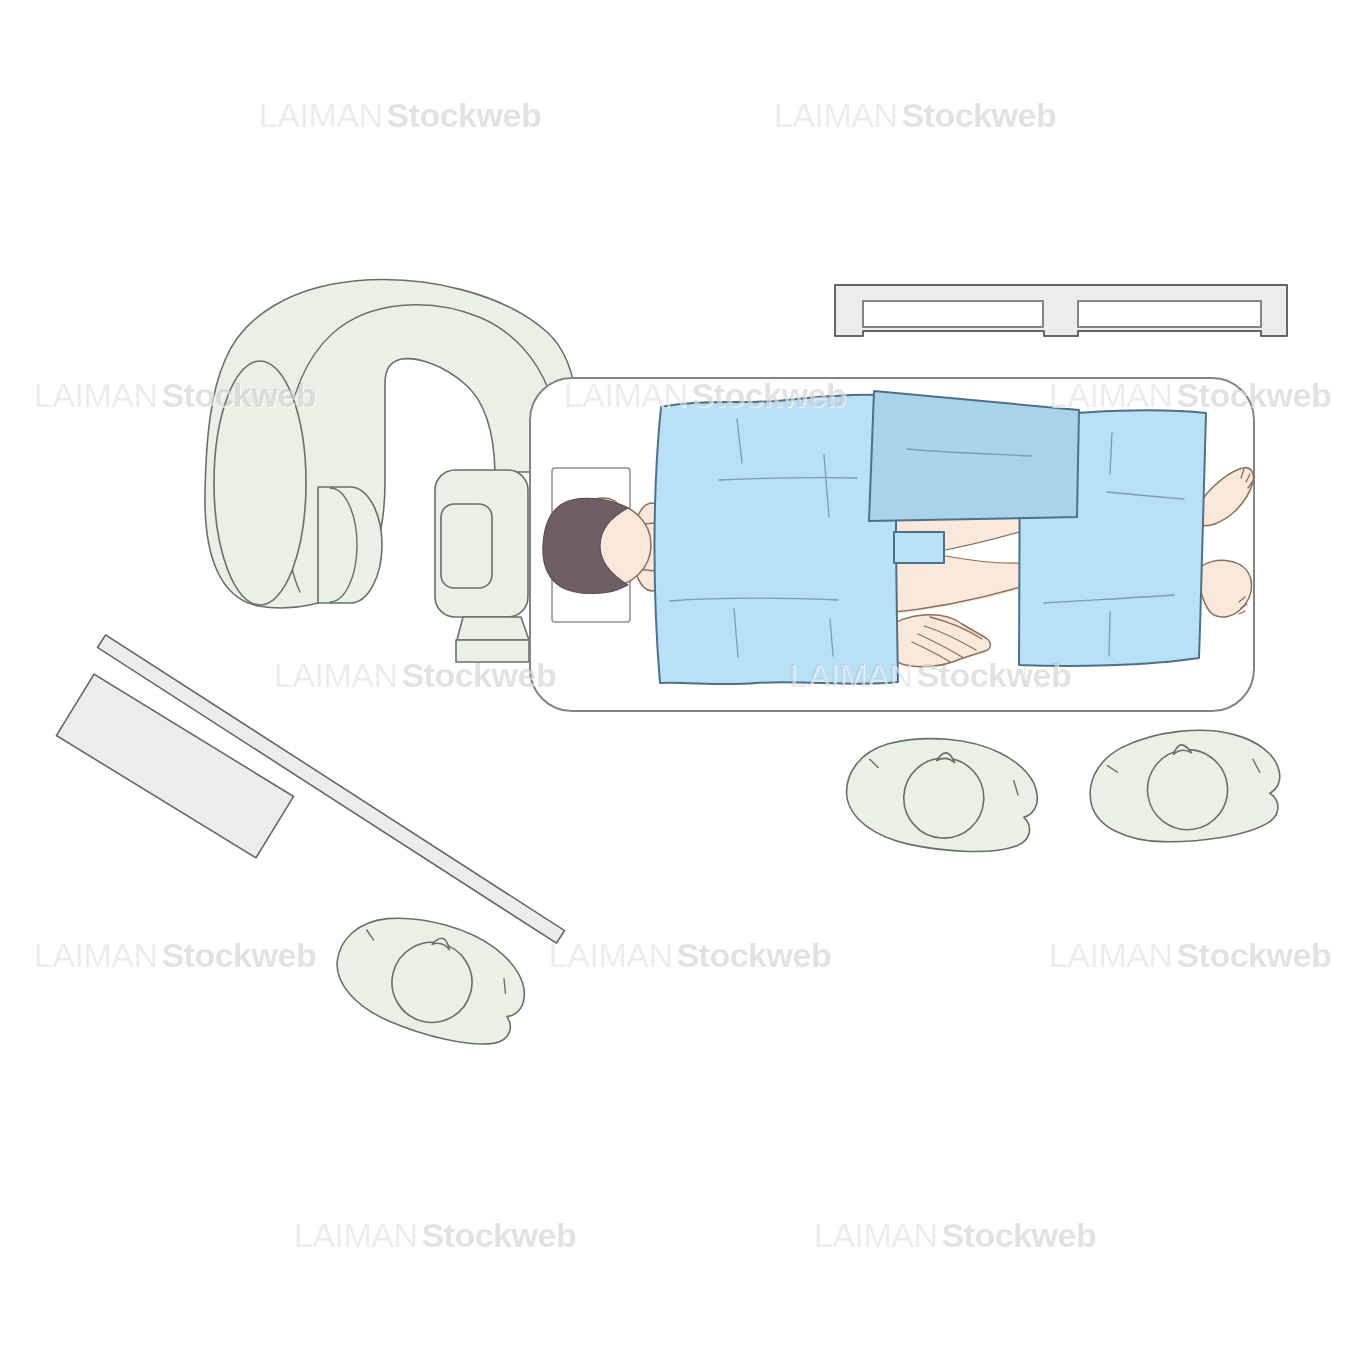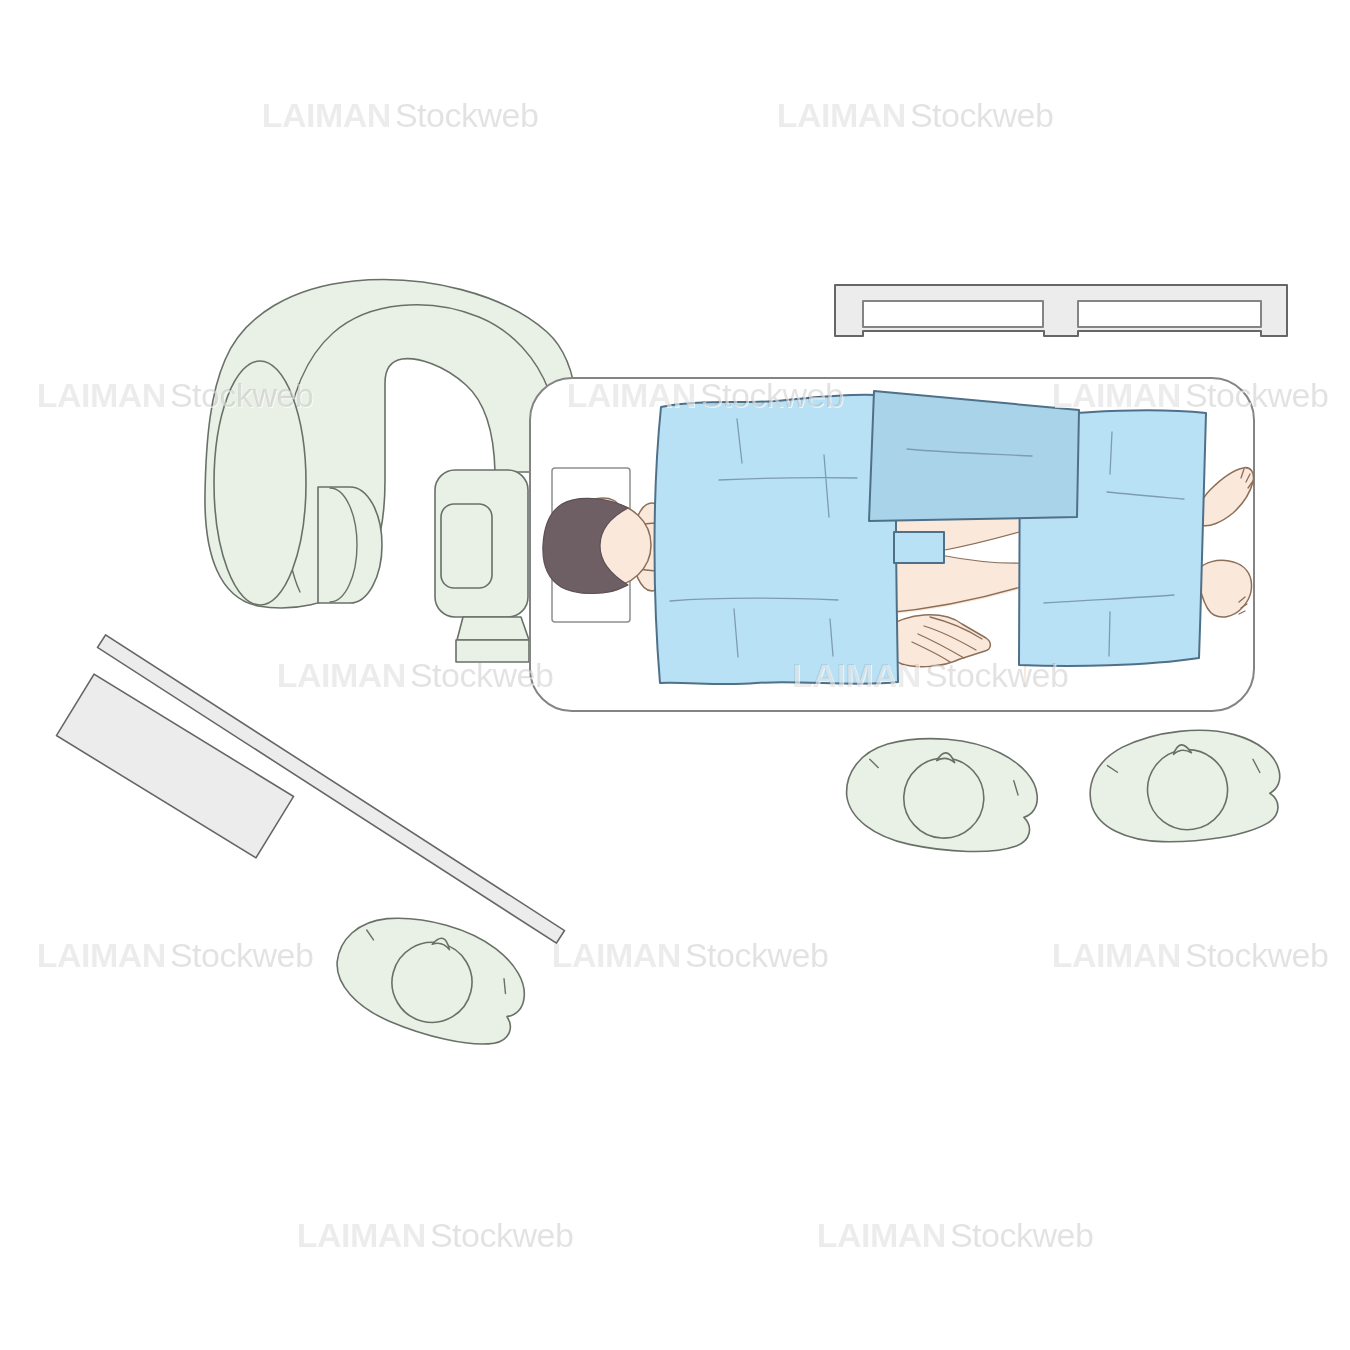--- a/index.html
+++ b/index.html
@@ -21,22 +21,22 @@
   .skin-noline {fill:var(--skin);stroke:none;}
   .skin-line   {fill:none;stroke:var(--skin-outline);stroke-width:1.3;}
   .white-cloth {fill:#ffffff;stroke:none;}
   .white-cloth-line{fill:#ffffff;stroke:var(--skin-outline);stroke-width:1.2;}
   .hair        {fill:var(--hair);stroke:var(--hair-outline);stroke-width:1.2;}
   svg *{stroke-linejoin:round;stroke-linecap:round;}
 
   
   .wm{position:absolute;transform:translate(-50%,-50%);white-space:nowrap;z-index:5;
       font-size:34px;letter-spacing:-0.5px;pointer-events:none;user-select:none;}
-  .wm .wma{font-weight:700;color:var(--wm-primary);text-shadow:1px 1px 0 rgba(255,255,255,0.65);}
-  .wm .wmb{font-weight:400;color:var(--wm-secondary);margin-left:4px;
+  .wm .wma{font-weight:400;color:var(--wm-primary);text-shadow:1px 1px 0 rgba(255,255,255,0.65);}
+  .wm .wmb{font-weight:700;color:var(--wm-secondary);margin-left:4px;
            text-shadow:1px 1px 0 rgba(255,255,255,0.65);}
 </style>
 </head>
 <body>
 
 <div class="canvas">
 
 <svg width="1350" height="1350" viewBox="0 0 1350 1350">
 
   <g>

